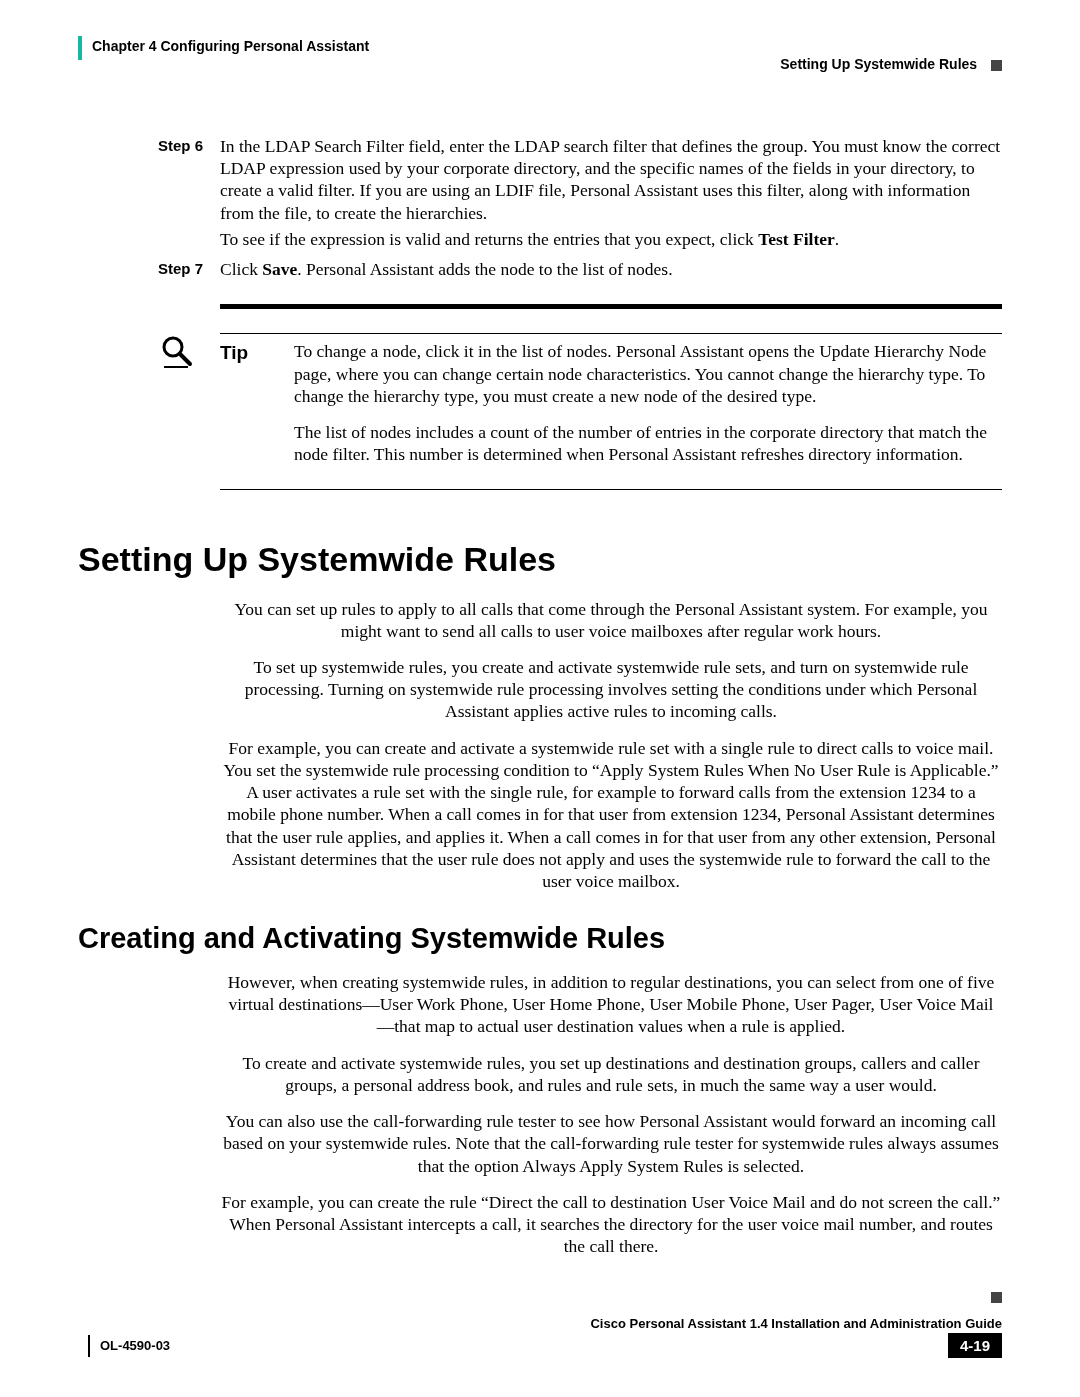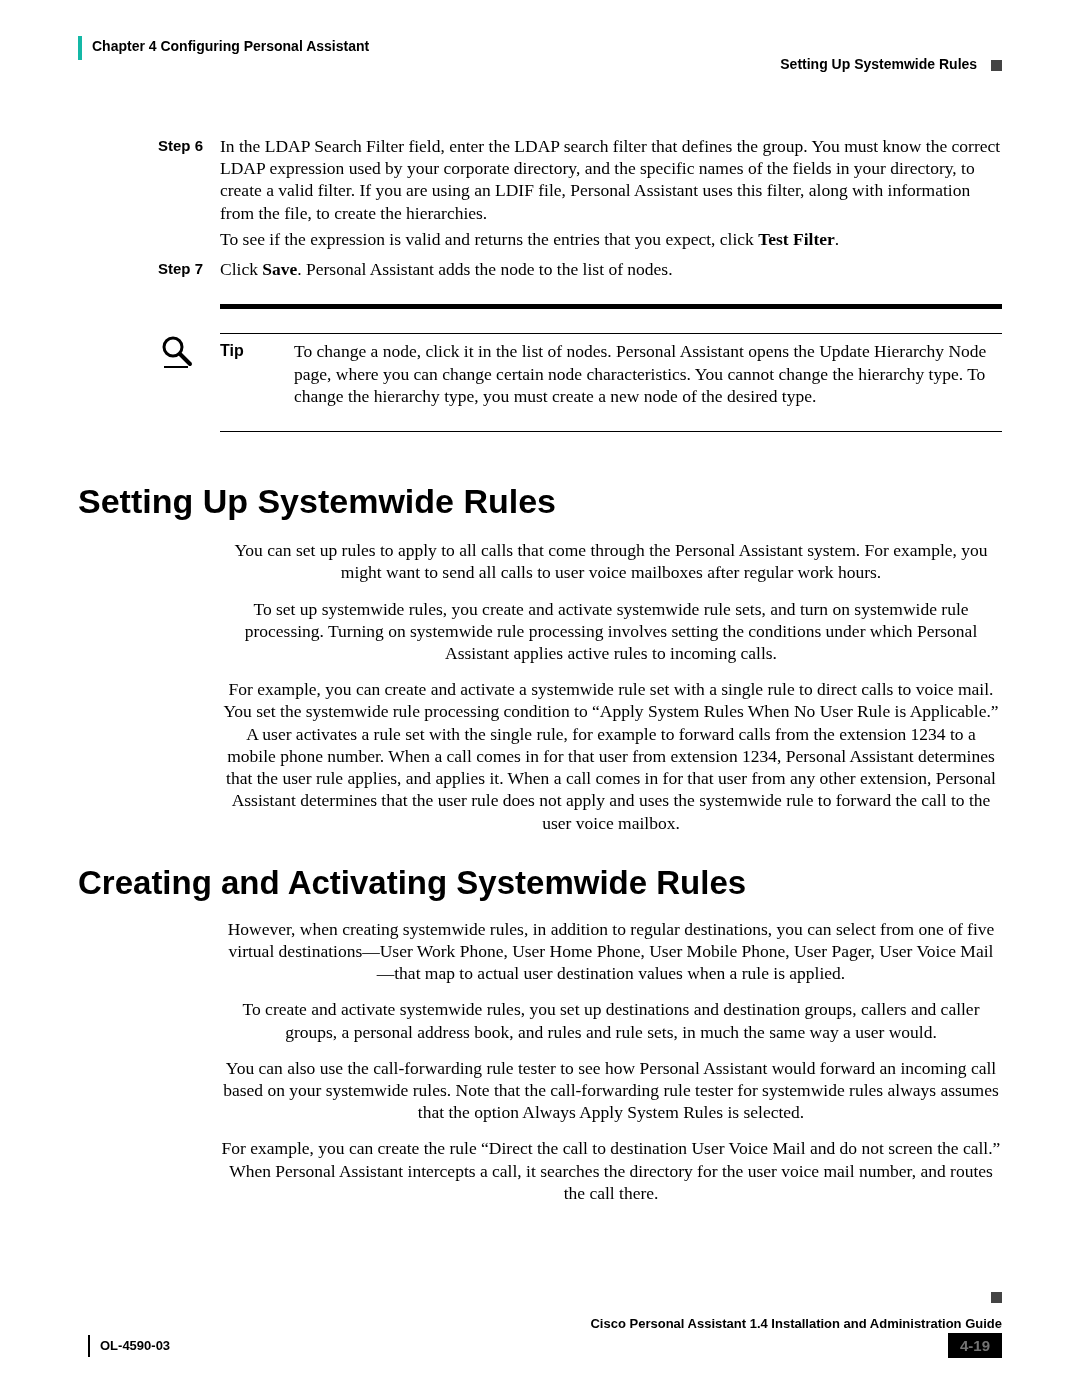--- a/index.html
+++ b/index.html
@@ -85,21 +85,21 @@
   .tip-rule {
     border: none;
     border-top: 1.2px solid #000;
     margin: 0 0 6px 0;
   }
   .tip-row { display: flex; }
   .tip-label {
     flex: 0 0 62px;
     font-family: Arial, Helvetica, sans-serif;
     font-weight: bold;
-    font-size: 16px;
+    font-size: 19px;
     padding-top: 1px;
   }
   .tip-body { flex: 1; }
   .tip-body p { margin-bottom: 14px; margin-left: 12px; }
   .tip-rule-bottom {
     border: none;
     border-top: 1.2px solid #000;
     margin: 10px 0 0 0;
   }
   h1.section-title {
@@ -109,21 +109,21 @@
     margin-top: 48px;
     margin-bottom: 16px;
   }
   .body-indent {
     margin-left: 142px;
   }
   .body-indent p { margin-bottom: 14px; text-align: center; }
   h2.sub-title {
     font-family: Arial, Helvetica, sans-serif;
     font-weight: bold;
-    font-size: 33px;
+    font-size: 29px;
     margin-top: 28px;
     margin-bottom: 14px;
   }
   .footer {
     position: absolute;
     bottom: 38px;
     left: 88px;
     right: 78px;
     font-family: Arial, Helvetica, sans-serif;
     font-size: 13px;
@@ -142,21 +142,21 @@
     left: 0;
     top: 0;
     border-left: 2px solid #000;
     padding: 3px 0 4px 10px;
   }
   .footer-page {
     position: absolute;
     right: 0;
     top: -2px;
     background: #000;
-    color: #737373;
+    color: #ffffff;
     padding: 4px 12px;
     font-size: 15px;
   }
   .footer-sq {
     position: absolute;
     right: 0;
     top: -24px;
     width: 11px; height: 11px;
     background: #444;
   }
@@ -201,20 +201,21 @@
           <line x1="22" y1="21" x2="32" y2="31" stroke="#000" stroke-width="4" stroke-linecap="round"></line>
           <line x1="6" y1="34" x2="30" y2="34" stroke="#000" stroke-width="2"></line>
         </svg>
       </div>
       <div style="flex:1">
         <hr class="tip-rule">
         <div class="tip-row">
           <div class="tip-label">Tip</div>
           <div class="tip-body">
             <p>To change a node, click it in the list of nodes. Personal Assistant opens the Update Hierarchy Node page, where you can change certain node characteristics. You cannot change the hierarchy type. To change the hierarchy type, you must create a new node of the desired type.</p>
+            <p>The list of nodes includes a count of the number of entries in the corporate directory that match the node filter. This number is determined when Personal Assistant refreshes directory information.</p>
           </div>
         </div>
         <hr class="tip-rule-bottom">
       </div>
     </div>
 
     <h1 class="section-title">Setting Up Systemwide Rules</h1>
 
     <div class="body-indent">
       <p>You can set up rules to apply to all calls that come through the Personal Assistant system. For example, you might want to send all calls to user voice mailboxes after regular work hours.</p>

